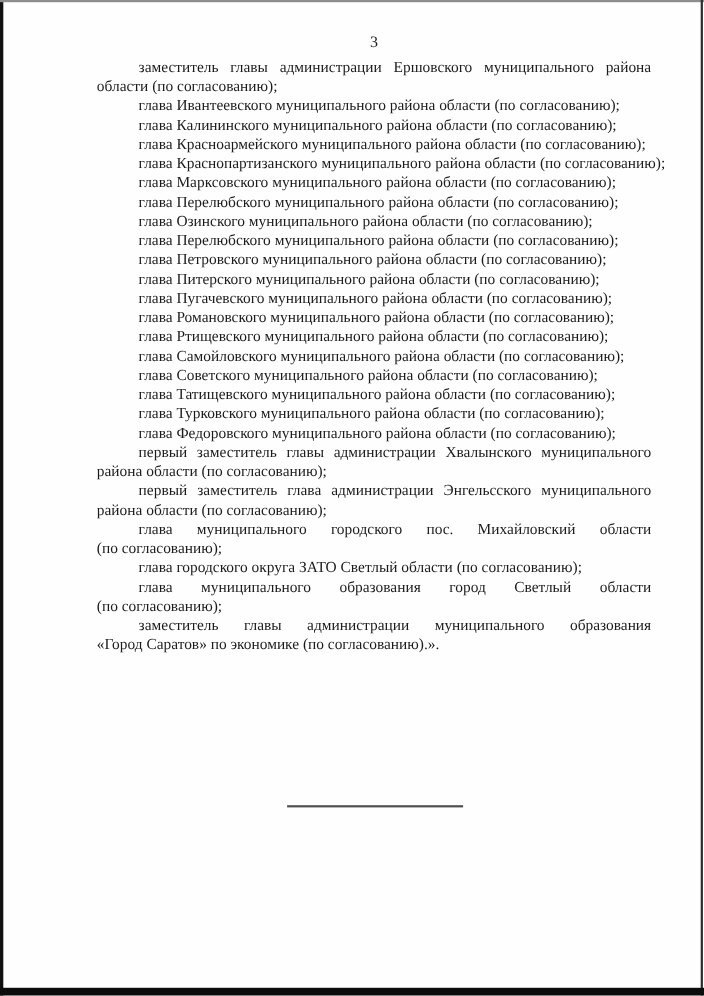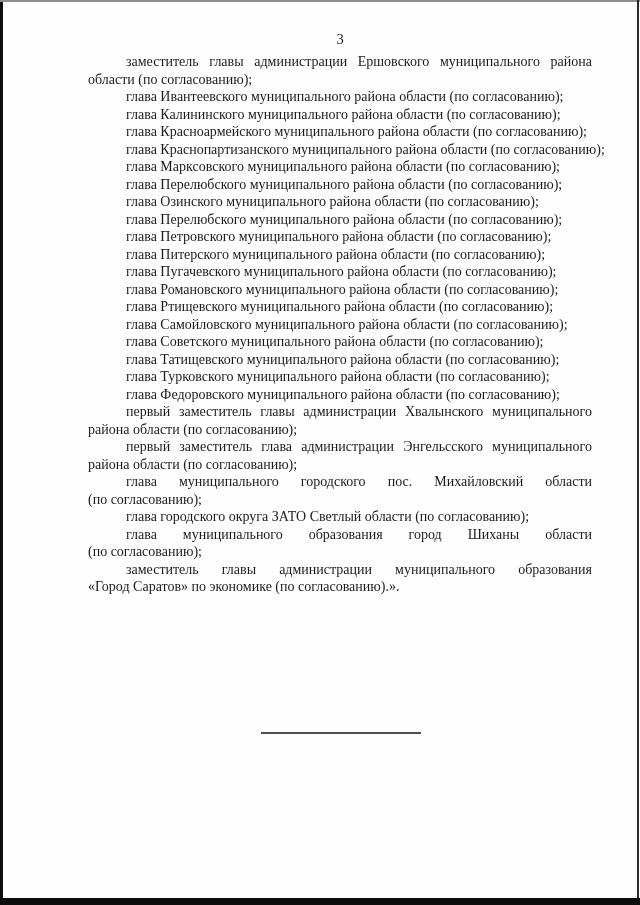--- a/index.html
+++ b/index.html
@@ -78,20 +78,20 @@
     <div class="ln ind">глава Татищевского муниципального района области (по согласованию);</div>
     <div class="ln ind">глава Турковского муниципального района области (по согласованию);</div>
     <div class="ln ind">глава Федоровского муниципального района области (по согласованию);</div>
     <div class="ln ind j">первый заместитель главы администрации Хвалынского муниципального</div>
     <div class="ln">района области (по согласованию);</div>
     <div class="ln ind j">первый заместитель глава администрации Энгельсского муниципального</div>
     <div class="ln">района области (по согласованию);</div>
     <div class="ln ind j">глава муниципального городского пос. Михайловский области</div>
     <div class="ln">(по согласованию);</div>
     <div class="ln ind">глава городского округа ЗАТО Светлый области (по согласованию);</div>
-    <div class="ln ind j">глава муниципального образования город Шиханы области</div>
+    <div class="ln ind j">глава муниципального образования город Светлый области</div>
     <div class="ln">(по согласованию);</div>
     <div class="ln ind j">заместитель главы администрации муниципального образования</div>
     <div class="ln">«Город Саратов» по экономике (по согласованию).».</div>
   </div>
 
   <div class="divider"></div>
 </div>
 
 </body></html>

